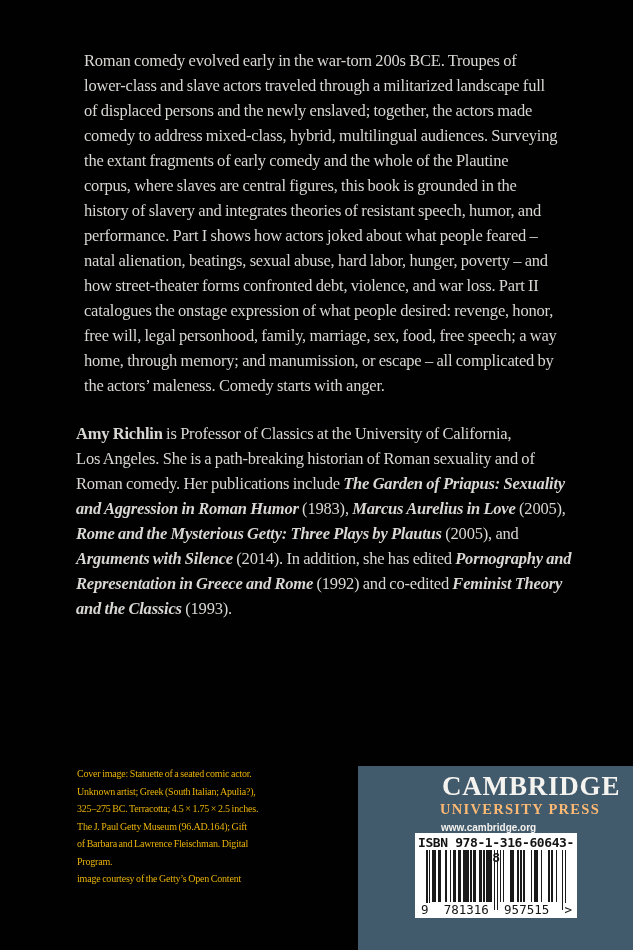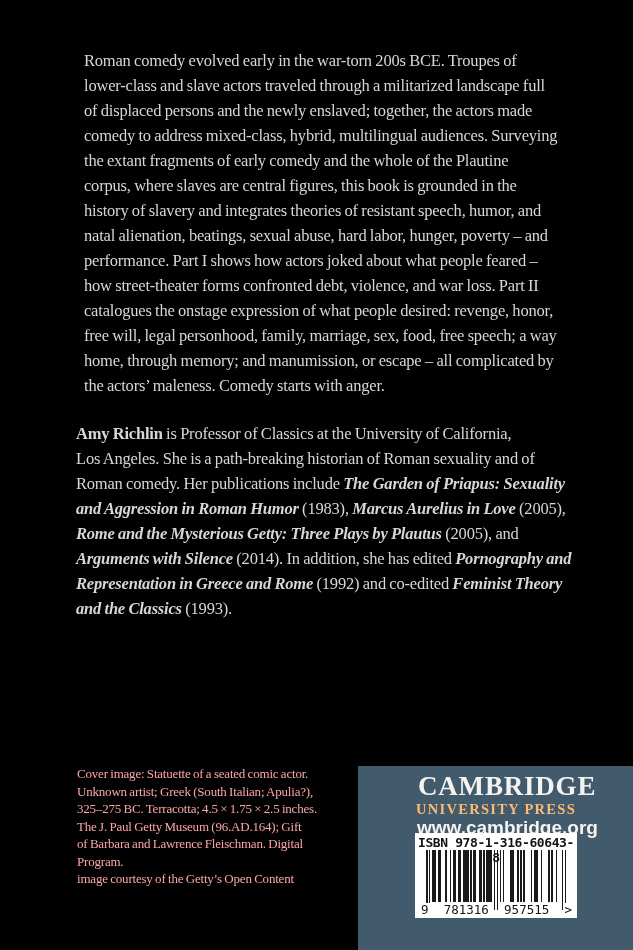--- a/index.html
+++ b/index.html
@@ -38,36 +38,37 @@
     word-spacing: -0.5px;
   }
   .bio .b { font-weight: 700; }
   .bio .i { font-style: italic; font-weight: bold; }
   .credit {
     position: absolute;
     left: 77px;
     top: 765px;
   }
   .credit .textline {
-    font-size: 13px;
+    font-size: 10px;
     line-height: 17.5px;
     letter-spacing: -0.2px;
     word-spacing: -0.6px;
-    color: #fca5a5;
+    color: #eab308;
   }
   .publisher-box {
     position: absolute;
     left: 358px;
     top: 766px;
     right: 0;
     bottom: 0;
     background: #415a6c;
   }
   .pub-col {
     padding: 7px 0 0 58px;
+    margin-left: 24px;
   }
   .pub-name {
     font-family: "Liberation Serif", serif;
     font-weight: 700;
     font-size: 27px;
     line-height: 26px;
     letter-spacing: 0.8px;
     color: #f4f3ef;
     margin-left: 2px;
   }
@@ -76,21 +77,21 @@
     font-weight: 700;
     font-size: 14.5px;
     line-height: 16px;
     letter-spacing: 1.3px;
     color: #fdba74;
     margin-top: 2px;
   }
   .pub-url {
     font-family: "Liberation Sans", sans-serif;
     font-weight: 700;
-    font-size: 19px;
+    font-size: 10px;
     line-height: 15px;
     color: #f4f3ef;
     margin-top: 3px;
     margin-left: 1px;
   }
   .barcode-box {
     position: absolute;
     left: 57px;
     top: 67px;
     width: 162px;
@@ -135,22 +136,22 @@
 <div class="page" style="background: rgb(1, 1, 1);">
 
   <section class="description">
       <div class="textline">Roman comedy evolved early in the war-torn 200s BCE. Troupes of</div>
       <div class="textline">lower-class and slave actors traveled through a militarized landscape full</div>
       <div class="textline">of displaced persons and the newly enslaved; together, the actors made</div>
       <div class="textline">comedy to address mixed-class, hybrid, multilingual audiences. Surveying</div>
       <div class="textline">the extant fragments of early comedy and the whole of the Plautine</div>
       <div class="textline">corpus, where slaves are central figures, this book is grounded in the</div>
       <div class="textline">history of slavery and integrates theories of resistant speech, humor, and</div>
+      <div class="textline">performance. Part I shows how actors joked about what people feared –</div>
       <div class="textline">natal alienation, beatings, sexual abuse, hard labor, hunger, poverty – and</div>
-      <div class="textline">performance. Part I shows how actors joked about what people feared –</div>
       <div class="textline">how street-theater forms confronted debt, violence, and war loss. Part II</div>
       <div class="textline">catalogues the onstage expression of what people desired: revenge, honor,</div>
       <div class="textline">free will, legal personhood, family, marriage, sex, food, free speech; a way</div>
       <div class="textline">home, through memory; and manumission, or escape – all complicated by</div>
       <div class="textline">the actors’ maleness. Comedy starts with anger.</div>
     </section>
 
   <section class="bio">
       <div class="textline"><span class="b">Amy Richlin</span><span> is Professor of Classics at the University of California,</span></div>
       <div class="textline"><span>Los Angeles. She is a path-breaking historian of Roman sexuality and of</span></div>

